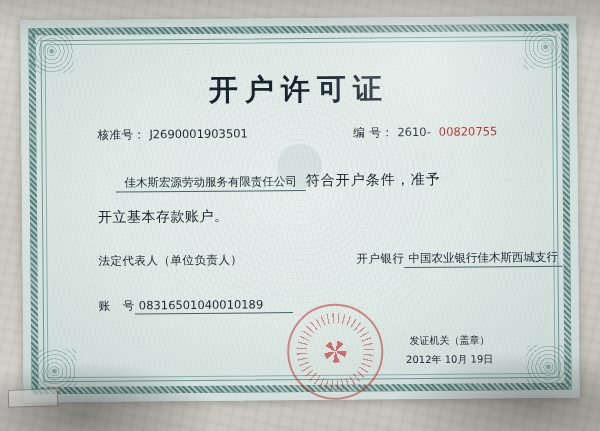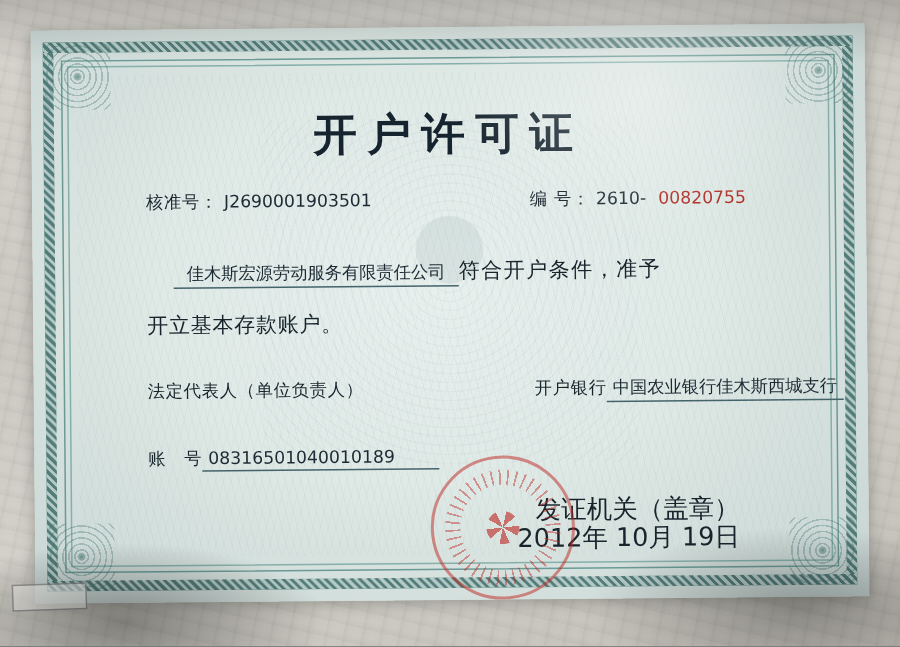--- a/index.html
+++ b/index.html
@@ -185,22 +185,22 @@
   .row-body2 { left: 42px; top: 155px; font-size: 14px; letter-spacing: 1px;}
 
   .row-legal { left: 42px; top: 200px; }
   .row-bank  { left: 300px; top: 200px; }
 
   .row-acct  { left: 42px; top: 245px; }
 
   .issuer {
     position: absolute;
     right: 52px; top: 280px;
-    text-align: right;
-    font-size: 17px;
+    text-align: center;
+    font-size: 10px;
     line-height: 19px;
     font-family: "DejaVu Sans", "Liberation Sans", sans-serif;
     color: #17242c;
   }
 
   .big14 { font-size: 14px; letter-spacing: 1px; }
 
   
   .seal {
     position: absolute;

